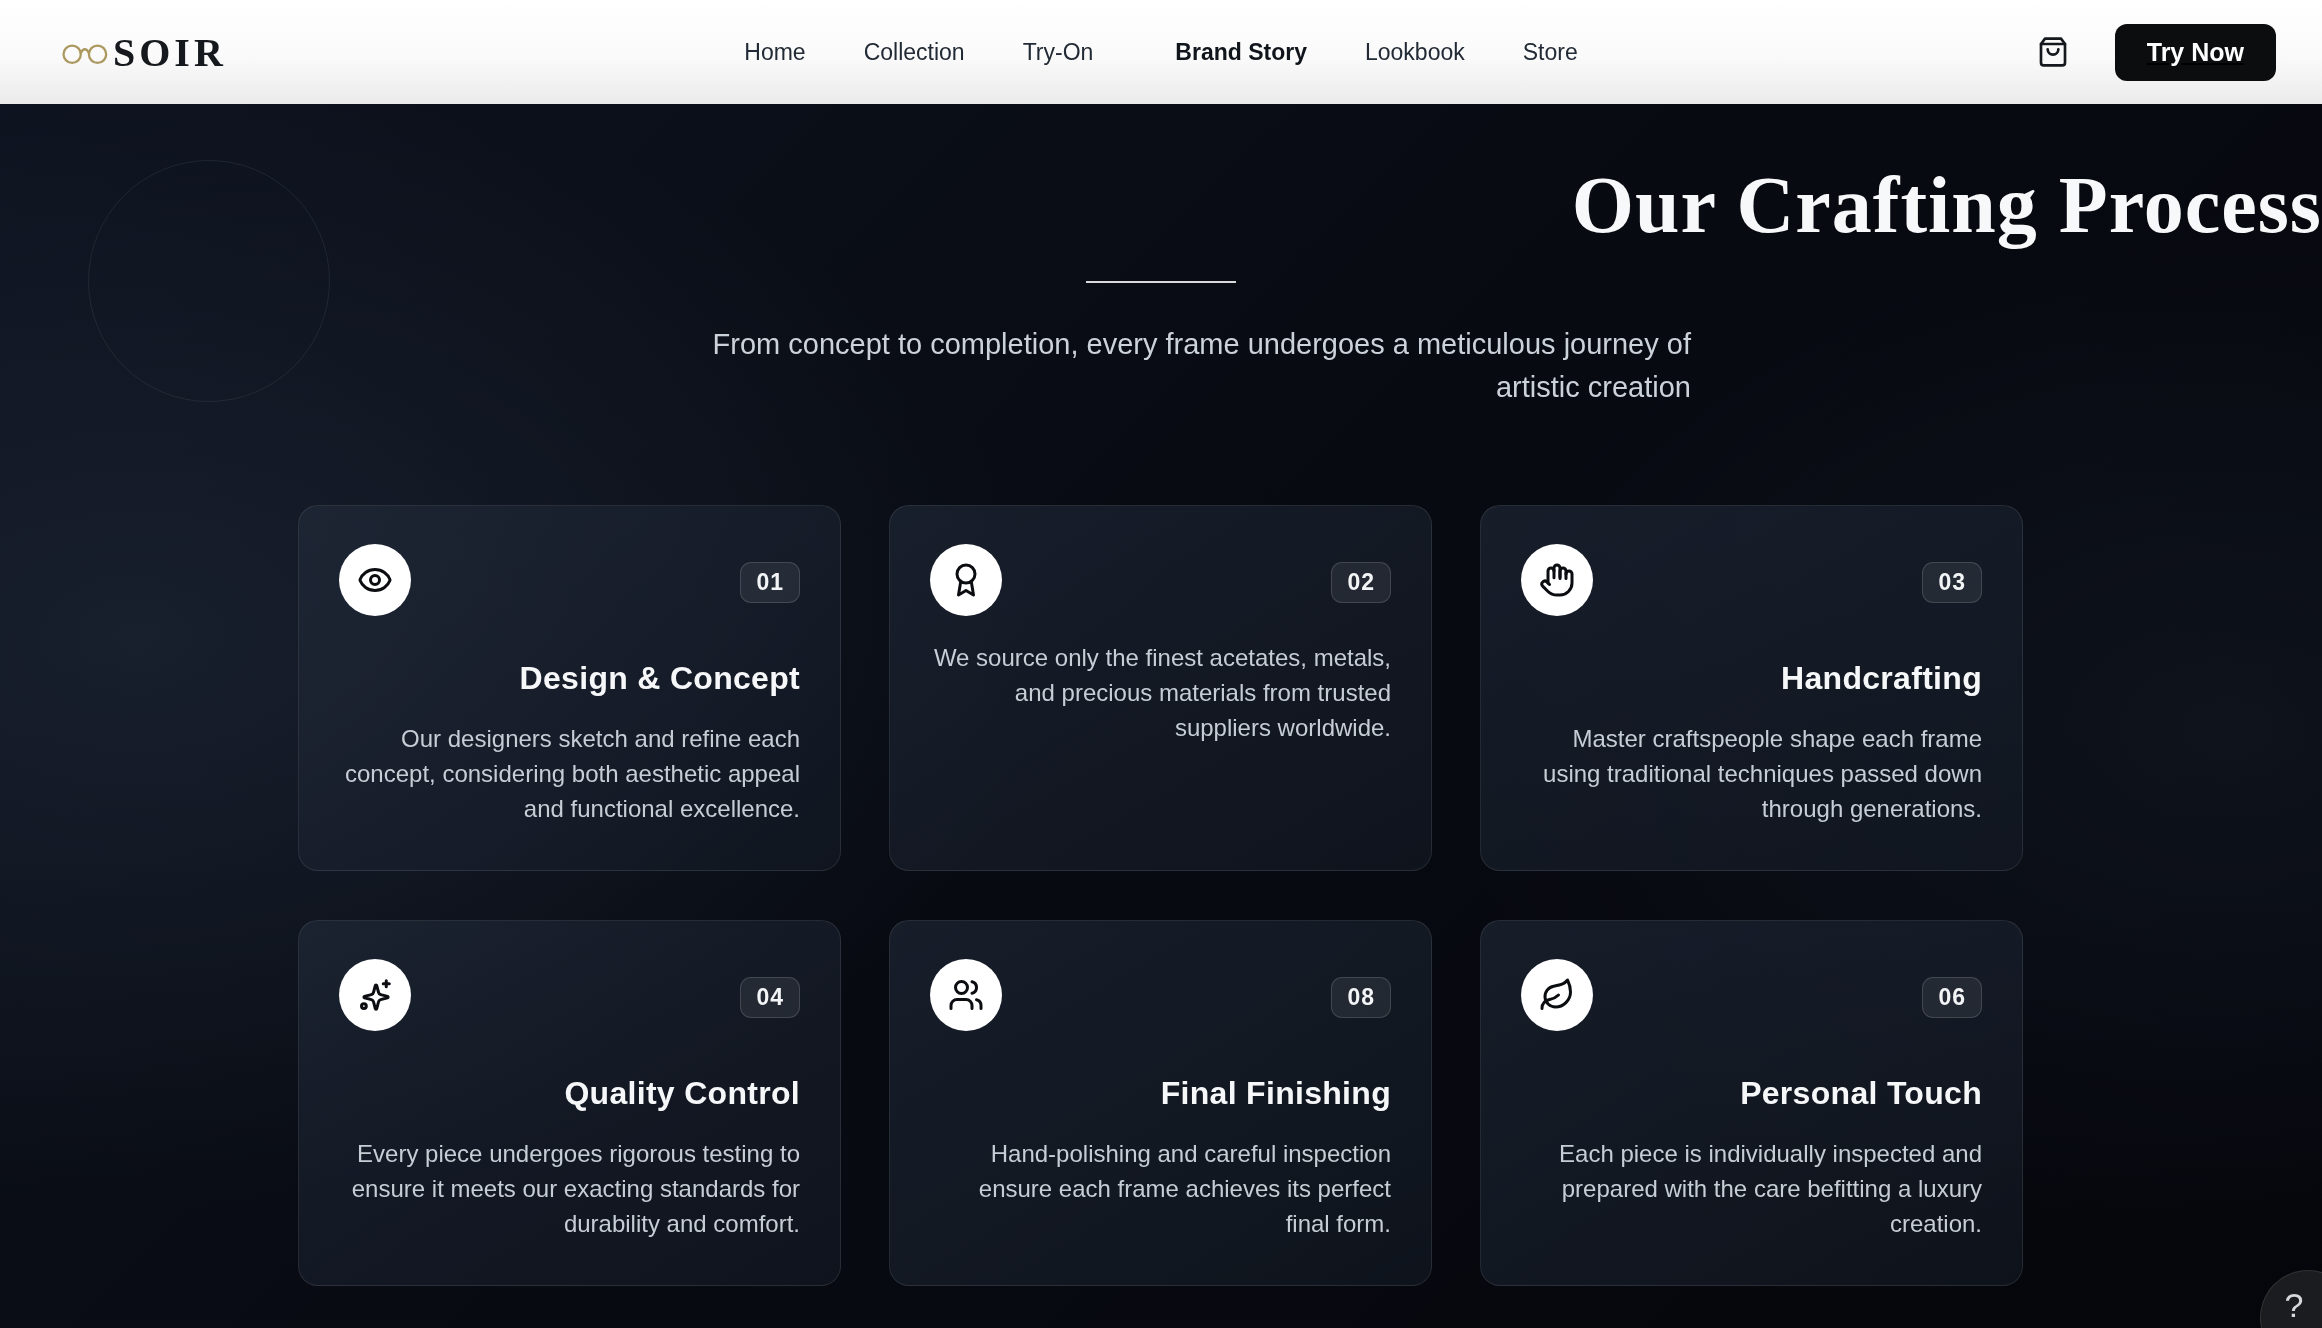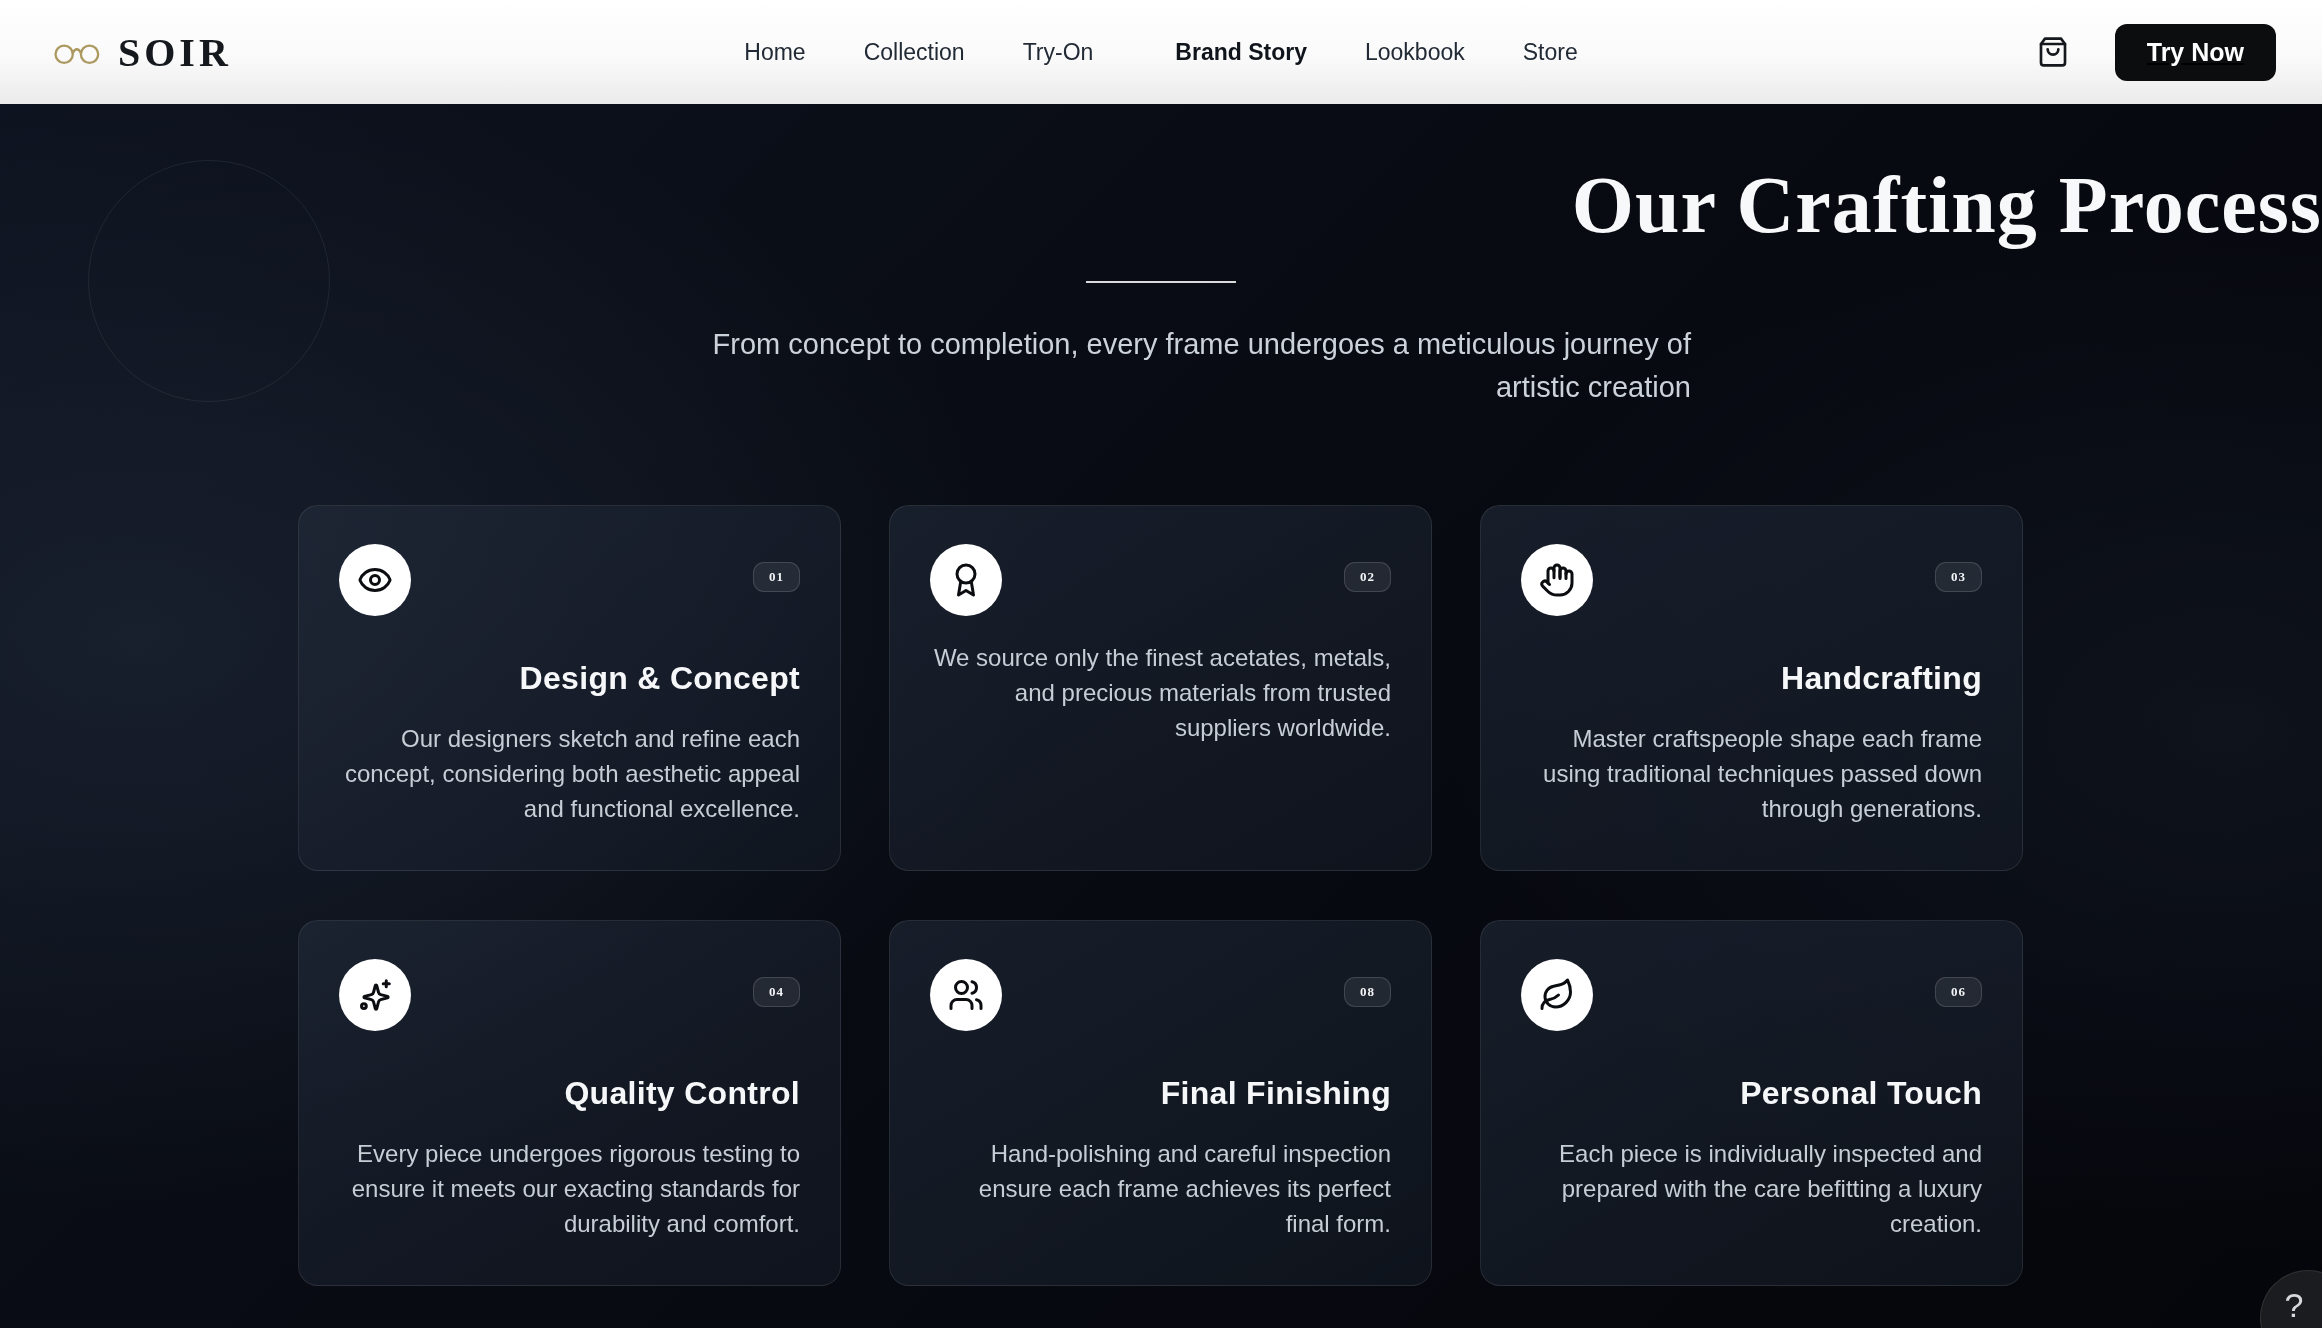--- a/index.html
+++ b/index.html
@@ -18,24 +18,24 @@
   .header {
     position: relative;
     height: 104px;
     background: linear-gradient(#ffffff 0%, #fafafa 55%, #ebebeb 100%);
     display: flex;
     align-items: center;
     z-index: 5;
   }
   .logo-group {
     position: absolute;
-    left: 52px;
-    display: flex;
-    align-items: center;
-    gap: 14px;
+    left: 60px;
+    display: flex;
+    align-items: center;
+    gap: 1px;
   }
   .logo-glasses { width: 52px; height: 30px; }
   .brand-name {
     font-family: "Liberation Serif", "DejaVu Serif", serif;
     font-size: 40px;
     font-weight: 700;
     letter-spacing: 4px;
     color: #15181c;
   }
   .nav {
@@ -140,25 +140,24 @@
     align-items: center;
     justify-content: center;
   }
   .card-icon-circle svg { width: 36px; height: 36px; }
   .card-badge {
     margin-top: 18px;
     background: rgba(255,255,255,0.07);
     border: 1px solid rgba(255,255,255,0.14);
     border-radius: 11px;
     padding: 6px 15px;
-    font-size: 13px;
+    font-size: 23px;
     font-weight: 700;
     color: #f2f4f6;
     letter-spacing: 1px;
-    font-family: Liberation Serif, serif;
   }
   .card-title {
     margin-top: 44px;
     font-size: 32px;
     font-weight: 700;
     color: #f6f7f9;
     letter-spacing: 0.3px;
   }
   .card-desc {
     margin-top: 24px;

